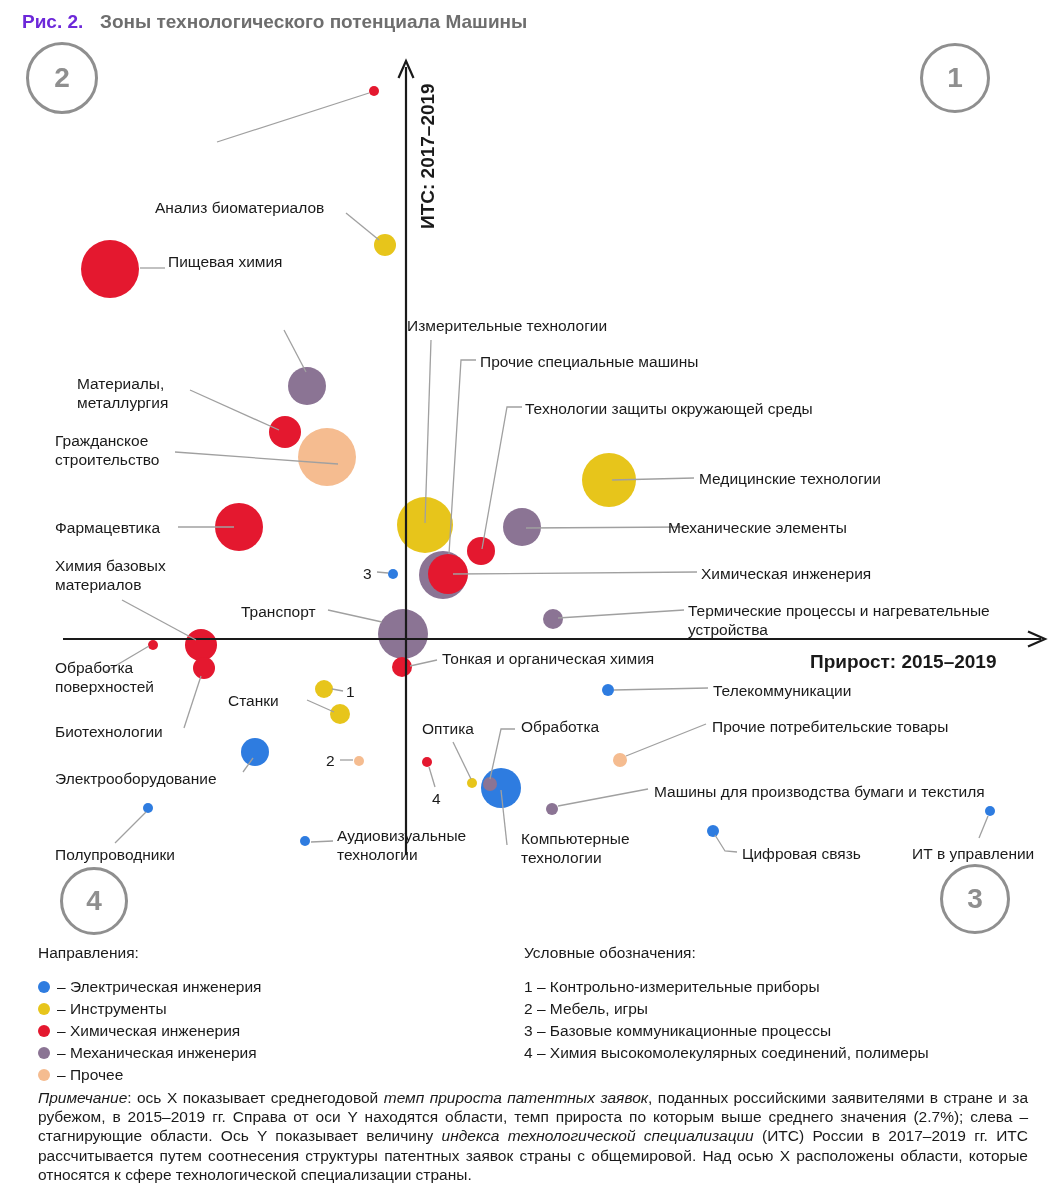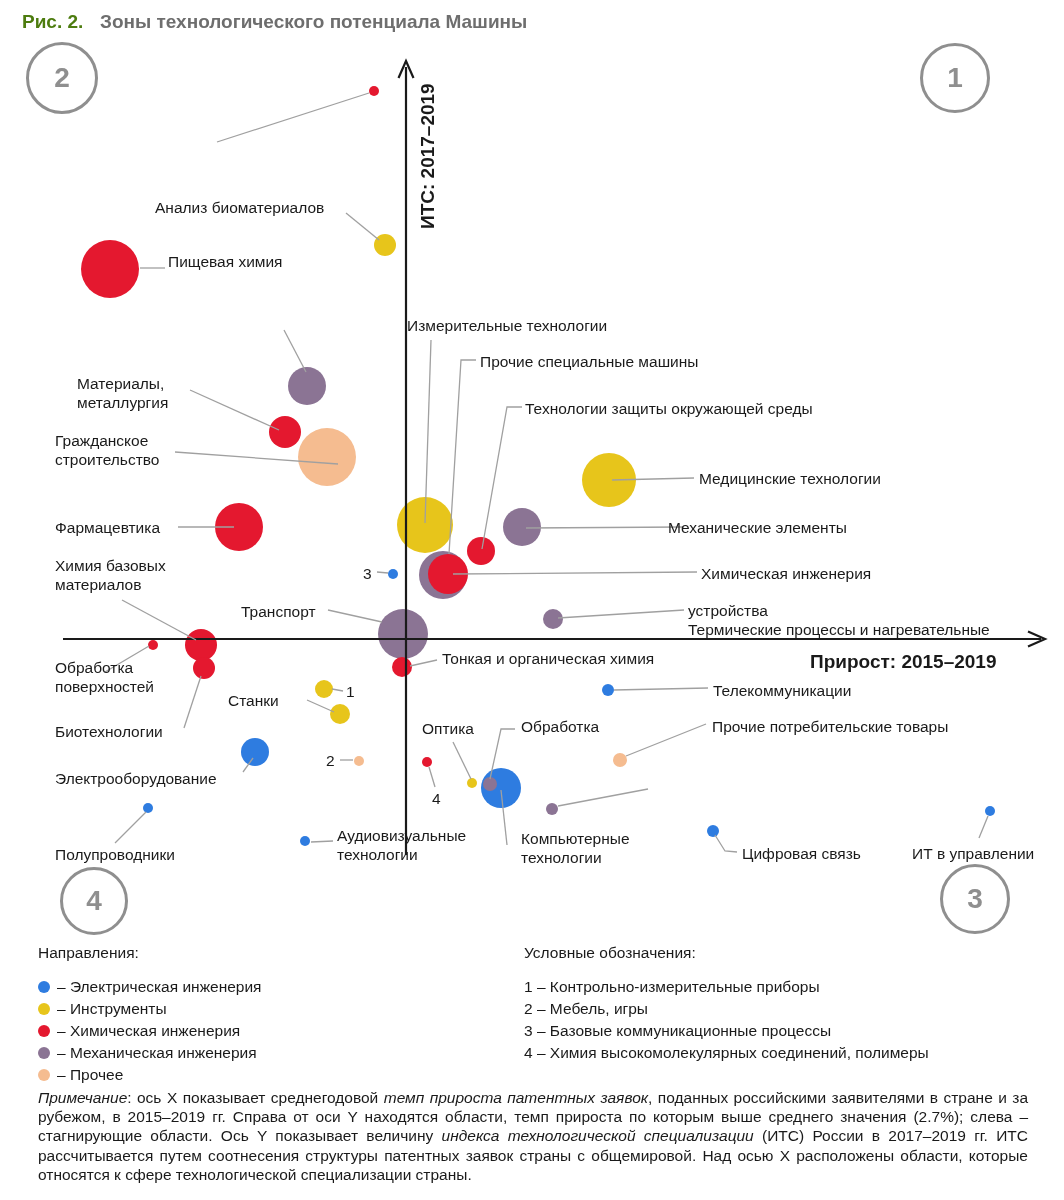--- a/index.html
+++ b/index.html
@@ -62,21 +62,21 @@
       <polyline points="429,767 435,787" fill="none" stroke="#a0a0a0" stroke-width="1.3"></polyline>
       <polyline points="453,742 471,779" fill="none" stroke="#a0a0a0" stroke-width="1.3"></polyline>
       <polyline points="501,790 507,845" fill="none" stroke="#a0a0a0" stroke-width="1.3"></polyline>
       <polyline points="515,729 501,729 490,779" fill="none" stroke="#a0a0a0" stroke-width="1.3"></polyline>
       <polyline points="614,690 708,688" fill="none" stroke="#a0a0a0" stroke-width="1.3"></polyline>
       <polyline points="626,756 706,724" fill="none" stroke="#a0a0a0" stroke-width="1.3"></polyline>
       <polyline points="558,806 648,789" fill="none" stroke="#a0a0a0" stroke-width="1.3"></polyline>
       <polyline points="715,835 725,851 737,852" fill="none" stroke="#a0a0a0" stroke-width="1.3"></polyline>
       <polyline points="988,816 979,838" fill="none" stroke="#a0a0a0" stroke-width="1.3"></polyline>
     </svg>
-  <div class="fig-num" style="color: #4d7c0f;">Рис. 2.</div>
+  <div class="fig-num" style="color: #6d28d9;">Рис. 2.</div>
   <div class="fig-title" style="color: rgb(110, 110, 110);">Зоны технологического потенциала Машины</div>
   <div class="x-label">Прирост: 2015–2019</div>
   <div class="y-label">ИТС: 2017–2019</div>
 
   <div class="legend" style="left:38px;top:942px;">
     <div class="lg-heading">Направления:</div>
     <div id="lg-items">
         <div class="lg-item">
           <span class="lg-dot" style="background: rgb(46, 124, 224);"></span>
           <span>– Электрическая инженерия</span>
@@ -175,22 +175,22 @@
     <div class="plabel" style="left: 525px; top: 399px;">
       <div>Технологии  защиты окружающей среды</div>
     </div>
     <div class="plabel" style="left: 699px; top: 469px;">
       <div>Медицинские технологии</div>
     </div>
     <div class="plabel" style="left: 668px; top: 518px;">
       <div>Механические элементы</div>
     </div>
     <div class="plabel" style="left: 688px; top: 601px;">
+      <div>Термические процессы и нагревательные</div>
       <div>устройства</div>
-      <div>Термические процессы и нагревательные</div>
     </div>
     <div class="plabel" style="left: 363px; top: 564px;">
       <div>3</div>
     </div>
     <div class="plabel" style="left: 241px; top: 602px;">
       <div>Транспорт</div>
     </div>
     <div class="plabel" style="left: 55px; top: 556px;">
       <div>Химия базовых</div>
       <div>материалов</div>
@@ -235,20 +235,23 @@
       <div>технологии</div>
     </div>
     <div class="plabel" style="left: 521px; top: 717px;">
       <div>Обработка</div>
     </div>
     <div class="plabel" style="left: 713px; top: 681px;">
       <div>Телекоммуникации</div>
     </div>
     <div class="plabel" style="left: 712px; top: 717px;">
       <div>Прочие потребительские товары</div>
+    </div>
+    <div class="plabel" style="left: 654px; top: 782px;">
+      <div>Машины для производства бумаги и текстиля</div>
     </div>
     <div class="plabel" style="left: 742px; top: 844px;">
       <div>Цифровая связь</div>
     </div>
     <div class="plabel" style="left: 912px; top: 844px;">
       <div>ИТ в управлении</div>
     </div>
     <div class="quad" style="left: 26px; top: 42px; height: 72px; width: 72px; border: 3px solid rgb(143, 143, 143); color: rgb(143, 143, 143);">2</div>
     <div class="quad" style="left: 920px; top: 43px; height: 70px; width: 70px; border: 3px solid rgb(143, 143, 143); color: rgb(143, 143, 143);">1</div>
     <div class="quad" style="left: 60px; top: 867px; height: 68px; width: 68px; border: 3px solid rgb(143, 143, 143); color: rgb(143, 143, 143);">4</div>

